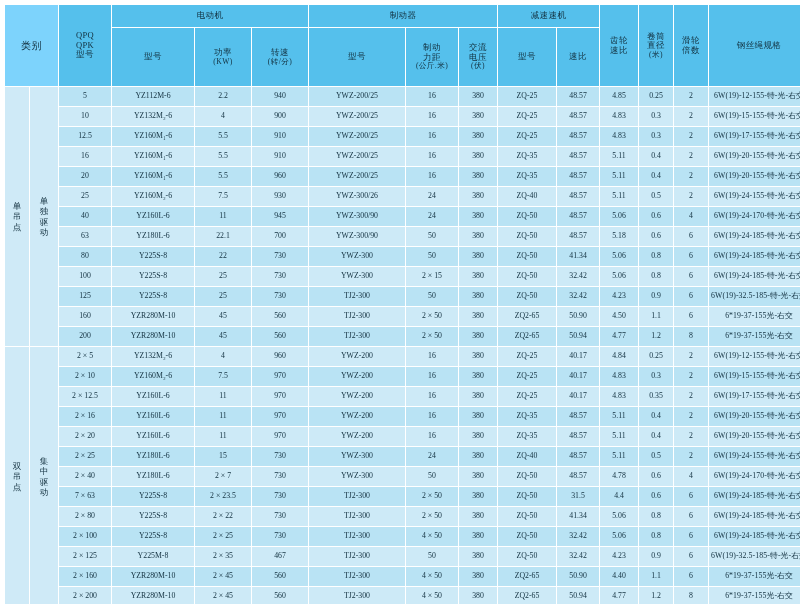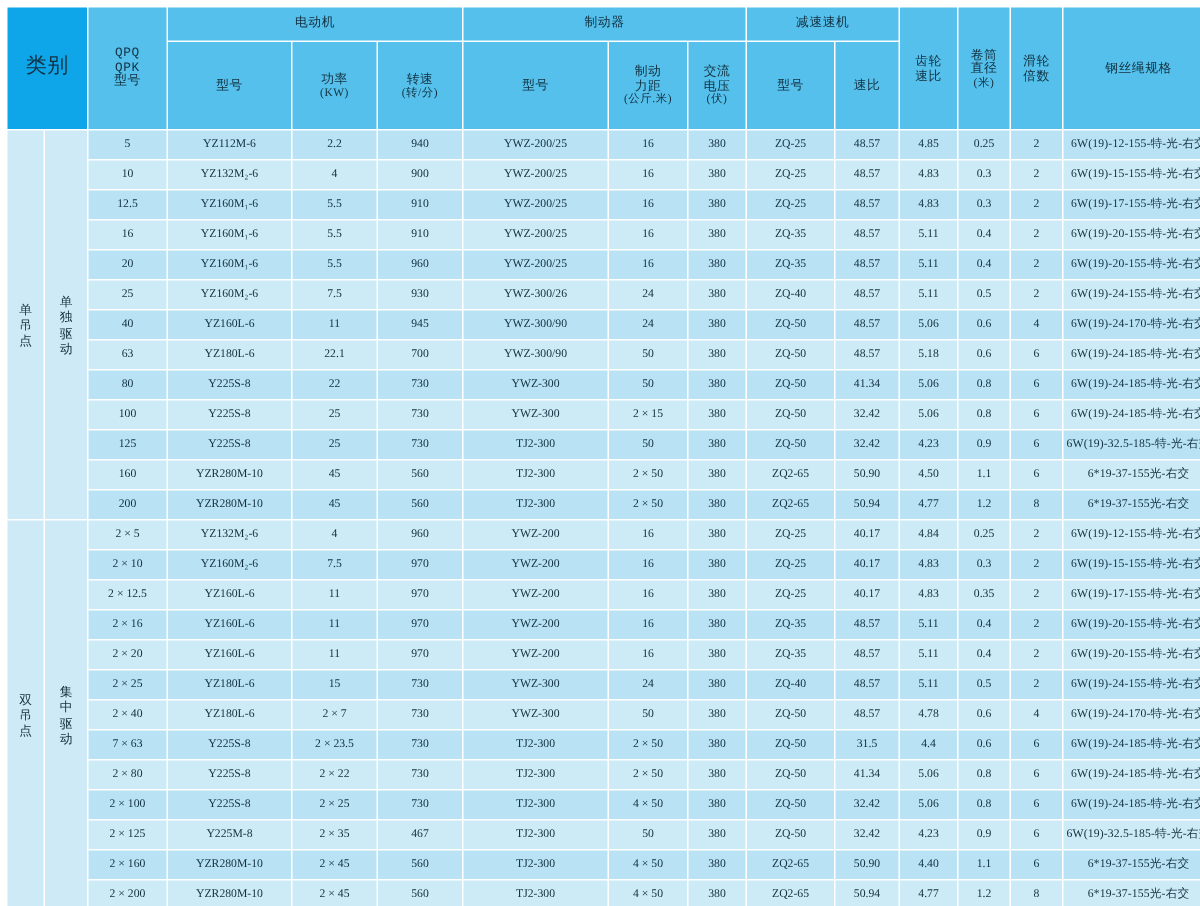--- a/index.html
+++ b/index.html
@@ -38,29 +38,29 @@
     overflow: hidden;
   }
   
   th.hd {
     background: #55c0ec;
     color: #12303f;
     font-size: 8.5px;
     letter-spacing: 0.4px;
     height: 18px;
   }
-  th.hd-group { height: 22px; font-family: Liberation Mono, monospace; }
+  th.hd-group { height: 22px; }
   th.hd-tall  { height: 58px; }
   th.hd-full  { height: 80px; }
   th.hd .sub { font-size: 7.6px; display: block; }
   th.hd .ln  { display: block; }
   
   th.vlabel {
-    background: #0ea5e9;
-    font-size: 14px;
+    background: #7dd3fc;
+    font-size: 10px;
     width: 22px;
   }
   
   td.cell {
     background: #b9e3f4;
     font-size: 7.8px;
     height: 19px;
     white-space: nowrap;
   }
   td.cell.alt { background: #cdeaf7; }

